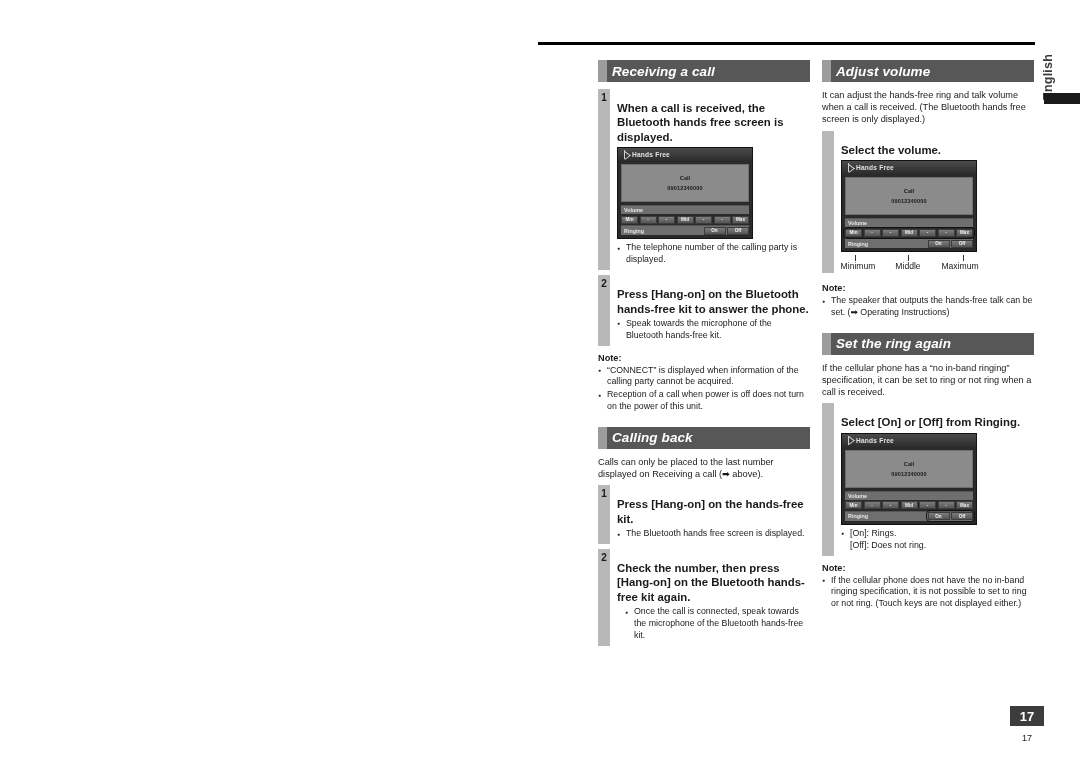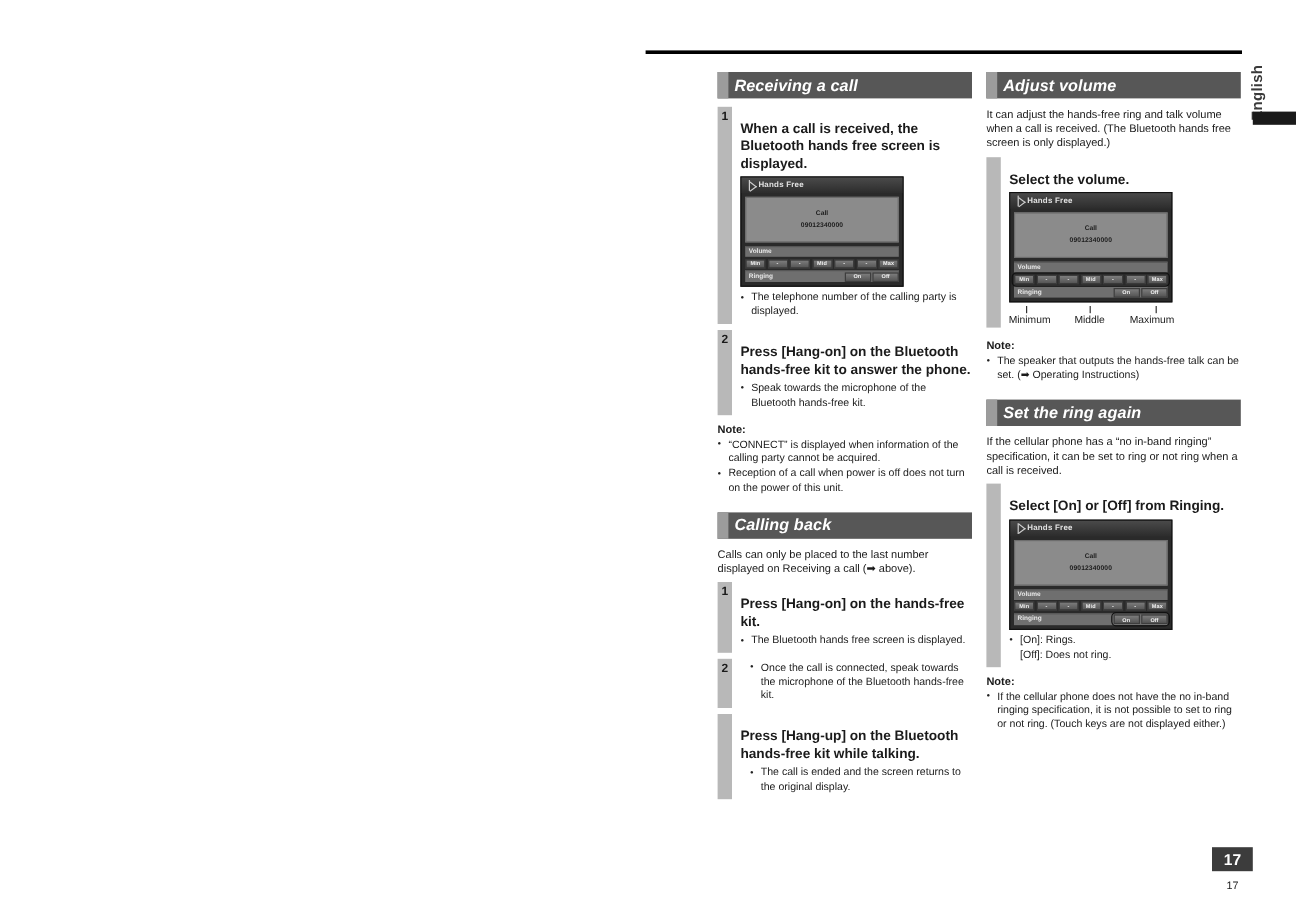--- a/index.html
+++ b/index.html
@@ -375,36 +375,28 @@
         <p class="step-title">Press [Hang-on] on the hands-free kit.</p>
         <ul class="bullets">
           <li>The Bluetooth hands free screen is displayed.</li>
         </ul>
       </div>
     </div>
 
     <div class="step">
       <div class="step-num">2</div>
       <div class="step-body">
+        <p class="step-title">Check the number, then press [Hang-on] on the Bluetooth hands-free kit again.</p>
         <ul class="bullets indent">
           <li>Once the call is connected, speak towards the microphone of the Bluetooth hands-free kit.</li>
         </ul>
       </div>
     </div>
 
 
-    <div class="step">
-      <div class="step-num blank"></div>
-      <div class="step-body">
-        <p class="step-title">Press [Hang-up] on the Bluetooth hands-free kit while talking.</p>
-        <ul class="bullets indent">
-          <li>The call is ended and the screen returns to the original display.</li>
-        </ul>
-      </div>
-    </div>
 
   </div>
 
   <div class="col col-right">
 
     <div class="sec-head">
       <div class="sec-title">Adjust volume</div>
     </div>
     <p class="para">It can adjust the hands-free ring and talk volume when a call is received. (The Bluetooth hands free screen is only displayed.)</p>
 

